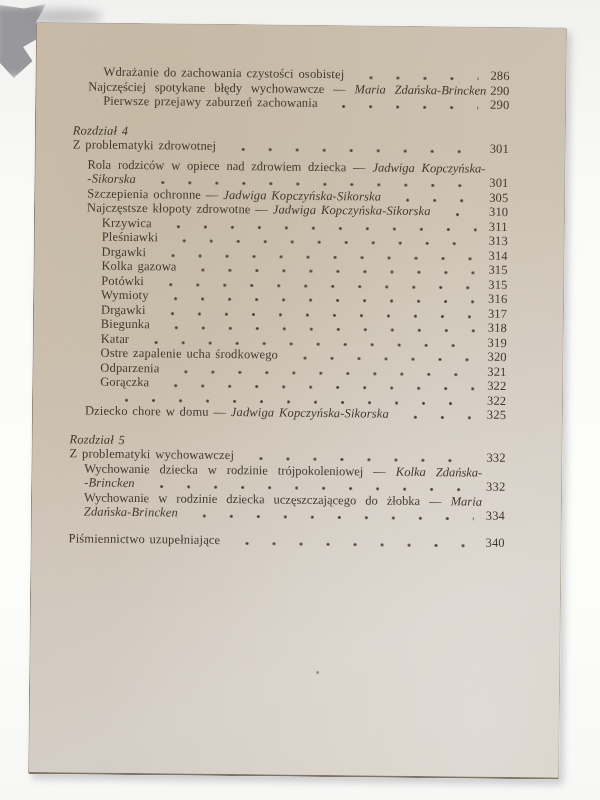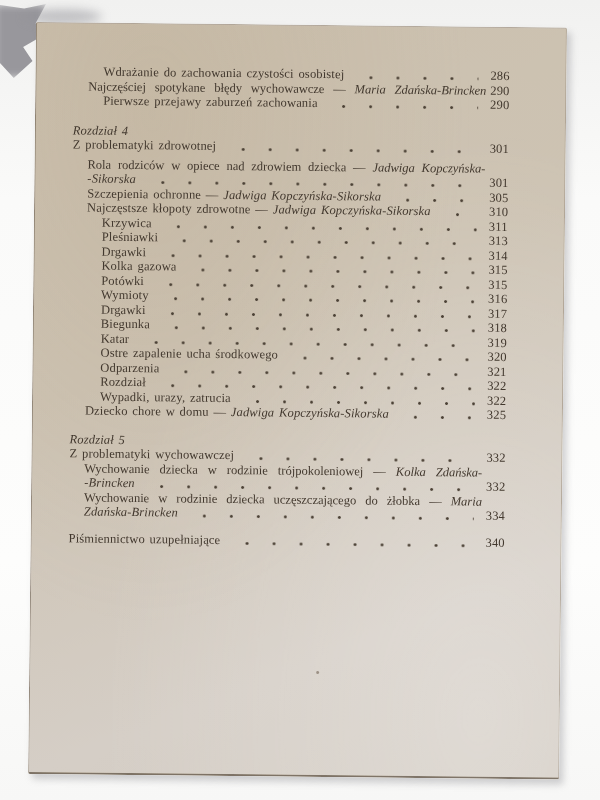--- a/index.html
+++ b/index.html
@@ -191,26 +191,25 @@
           <span class="text"><span>Ostre zapalenie ucha środkowego</span></span>
           <span class="leader dotted"></span>
           <span class="pagenum">320</span>
         </div>
         <div class="row indent-2">
           <span class="text"><span>Odparzenia</span></span>
           <span class="leader dotted"></span>
           <span class="pagenum">321</span>
         </div>
         <div class="row indent-2">
-          <span class="text"><span>Rozdział</span></span>
+          <span class="text"><span>Gorączka</span></span>
           <span class="leader dotted"></span>
           <span class="pagenum">322</span>
         </div>
         <div class="row indent-2">
-          <span class="text"><span>Wypadki, urazy, zatrucia</span></span>
           <span class="leader dotted"></span>
           <span class="pagenum">322</span>
         </div>
         <div class="row indent-1">
           <span class="text"><span>Dziecko chore w domu — </span><span class="author">Jadwiga Kopczyńska-Sikorska</span></span>
           <span class="leader dotted"></span>
           <span class="pagenum">325</span>
         </div>
         <div style="height: 14px;"></div>
         <div class="row indent-0 chapter">

